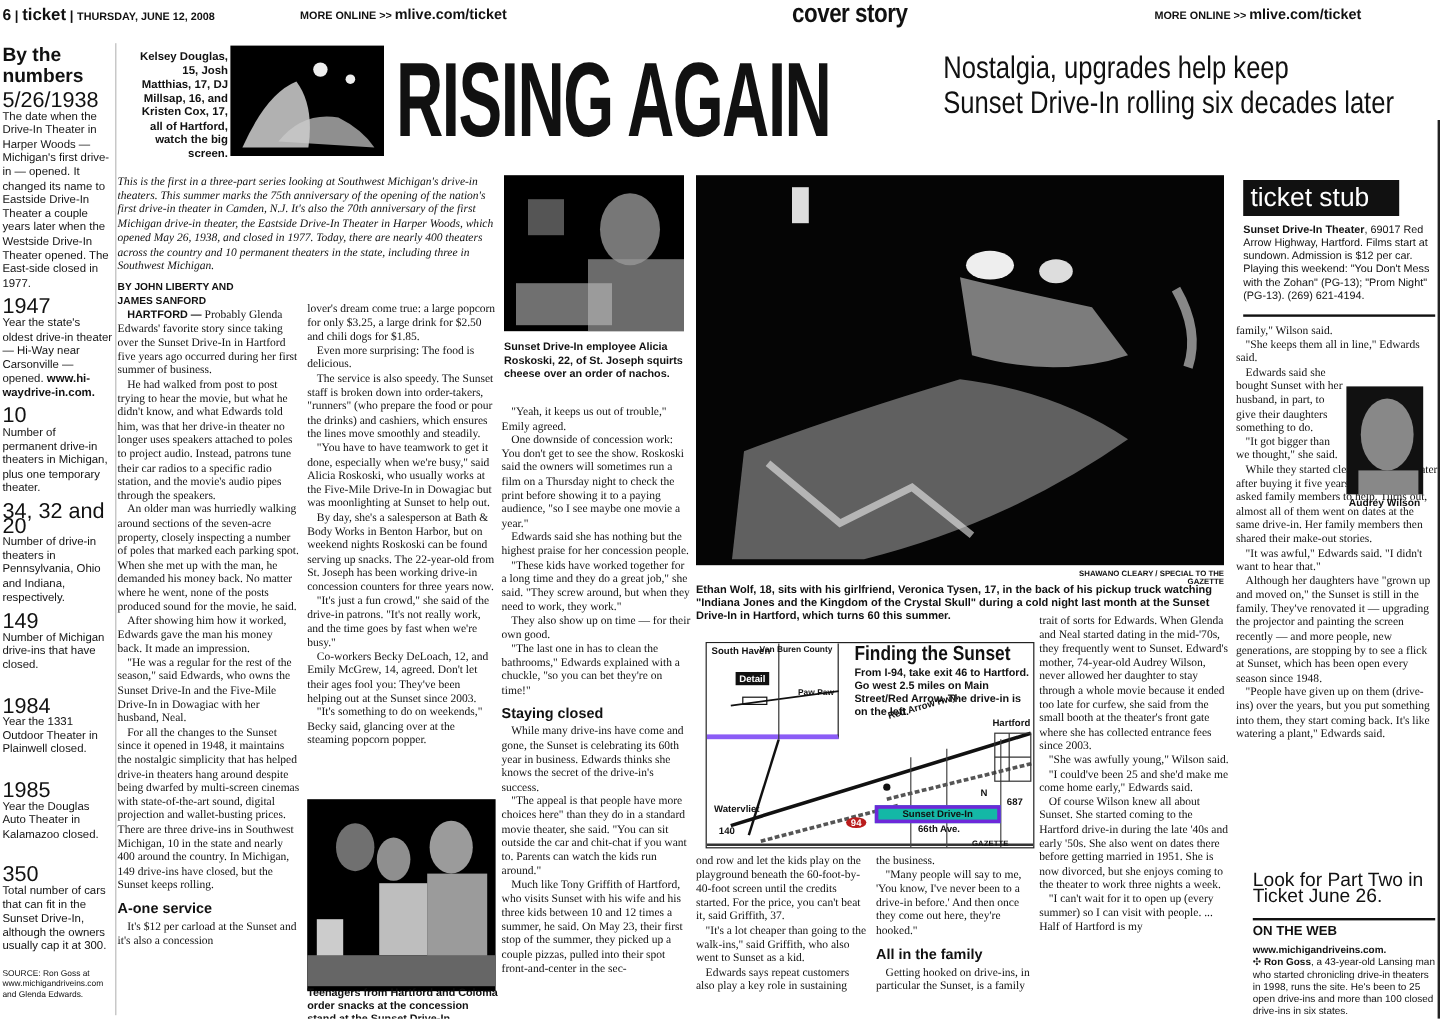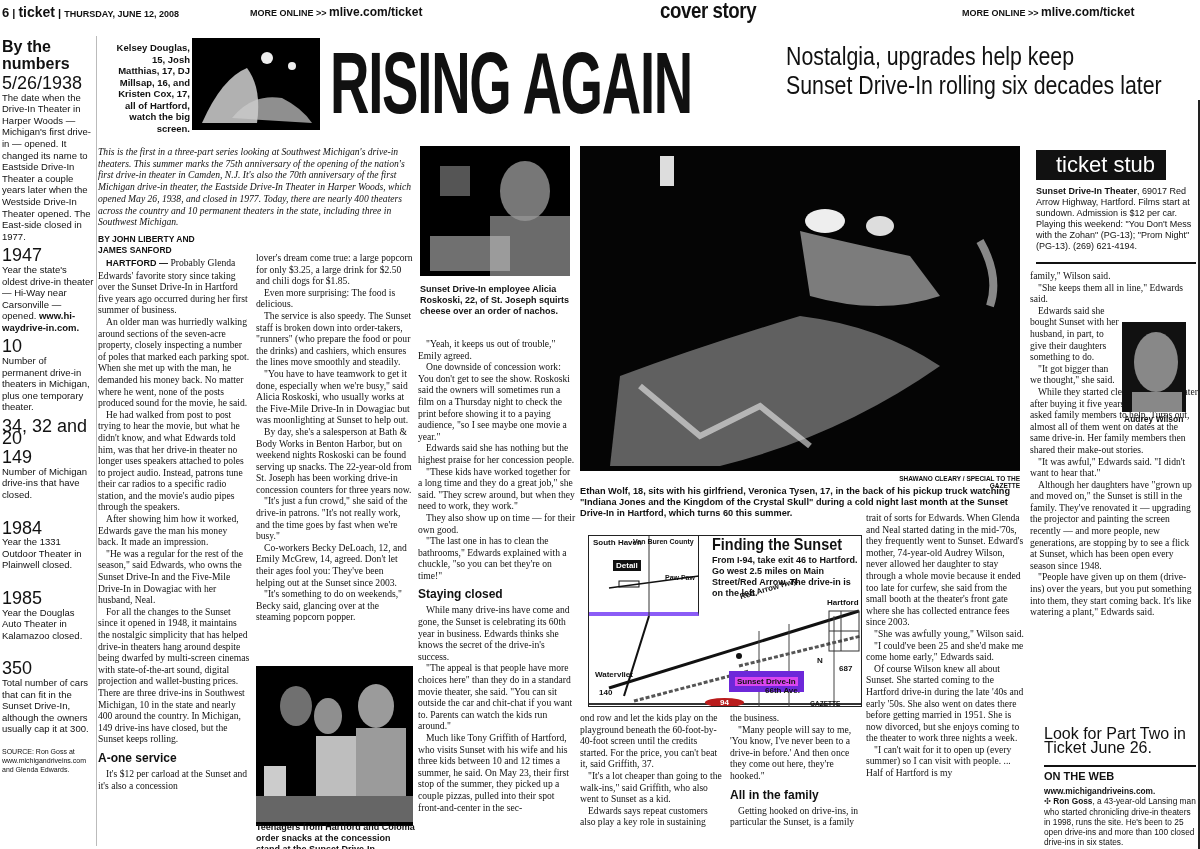--- a/index.html
+++ b/index.html
@@ -61,21 +61,21 @@
 
   
   .map { top: 535px; left: 588px; width: 274px; height: 172px; border: 1px solid #222; background: #fff; overflow: hidden; }
   .map-inset { top: 0; left: 0; width: 110px; height: 80px; border-right: 1px solid #222; border-bottom: 4px solid #8b5cf6; background: #fff; }
   .map-title { top: 535px; left: 712px; font-size: 17px; font-weight: bold; font-family: "Liberation Sans", sans-serif; transform: scaleX(0.85); transform-origin: left; white-space: nowrap; }
   .map-desc { top: 555px; left: 712px; width: 150px; font-size: 9px; line-height: 11px; font-weight: bold; font-family: "Liberation Sans", sans-serif; }
   .map-label { position: absolute; font-size: 8px; font-weight: bold; font-family: "Liberation Sans", sans-serif; white-space: nowrap; }
   .map-credit { top: 700px; left: 810px; font-size: 6.5px; font-weight: bold; font-family: "Liberation Sans", sans-serif; }
 
   
-  .stub-head { top: 150px; left: 1036px; width: 130px; height: 30px; background: #111; color: #fff; font-size: 22px; font-family: "Liberation Sans", sans-serif; padding-left: 20px; line-height: 30px; transform-origin: left; }
+  .stub-head { top: 150px; left: 1036px; width: 130px; height: 30px; background: #111; color: #fff; font-size: 22px; font-family: "Liberation Sans", sans-serif; padding-left: 6px; line-height: 30px; transform-origin: left; }
   .stub-text { top: 186px; left: 1036px; width: 160px; font-size: 9px; line-height: 11px; font-family: "Liberation Sans", sans-serif; }
   .stub-rule { top: 262px; left: 1036px; width: 160px; height: 2px; background: #111; }
   .photo-audrey { top: 322px; left: 1122px; width: 64px; height: 90px; background: #111; }
   .cap-audrey { top: 414px; left: 1124px; width: 74px; font-size: 8.5px; font-weight: bold; font-family: "Liberation Sans", sans-serif; }
   .lookfor { top: 727px; left: 1044px; width: 150px; font-size: 16px; line-height: 14px; font-weight: normal; font-family: "Liberation Sans", sans-serif; }
   .web-rule { top: 765px; left: 1044px; width: 152px; height: 2px; background: #111; }
   .web-head { top: 770px; left: 1044px; font-size: 11px; font-weight: bold; font-family: "Liberation Sans", sans-serif; }
   .web-text { top: 786px; left: 1044px; width: 154px; font-size: 8.3px; line-height: 10.3px; font-family: "Liberation Sans", sans-serif; }
   .web-text .url { font-weight: bold; }
 
@@ -103,20 +103,21 @@
 
 <div class="abs sidebar">
   <h2>By the numbers</h2>
   <div class="num" style="margin-top:0">5/26/1938</div>
   <div class="desc">The date when the Drive-In Theater in Harper Woods — Michigan's first drive-in — opened. It changed its name to Eastside Drive-In Theater a couple years later when the Westside Drive-In Theater opened. The East-side closed in 1977.</div>
   <div class="num">1947</div>
   <div class="desc"><span>Year the state's oldest drive-in theater — Hi-Way near Carsonville — opened.</span> <b>www.hi-waydrive-in.com.</b></div>
   <div class="num">10</div>
   <div class="desc">Number of permanent drive-in theaters in Michigan, plus one temporary theater.</div>
   <div class="num">34, 32 and 20</div>
+  <div class="desc">Number of drive-in theaters in Pennsylvania, Ohio and Indiana, respectively.</div>
   <div class="num">149</div>
   <div class="desc">Number of Michigan drive-ins that have closed.</div>
   <div class="num" style="margin-top:22px">1984</div>
   <div class="desc">Year the 1331 Outdoor Theater in Plainwell closed.</div>
   <div class="num" style="margin-top:22px">1985</div>
   <div class="desc">Year the Douglas Auto Theater in Kalamazoo closed.</div>
   <div class="num" style="margin-top:22px">350</div>
   <div class="desc">Total number of cars that can fit in the Sunset Drive-In, although the owners usually cap it at 300.</div>
   <div class="src">SOURCE: Ron Goss at www.michigandriveins.com and Glenda Edwards.</div>
 </div>
@@ -138,22 +139,22 @@
 </div>
 
 <div class="abs intro">This is the first in a three-part series looking at Southwest Michigan's drive-in theaters. This summer marks the 75th anniversary of the opening of the nation's first drive-in theater in Camden, N.J. It's also the 70th anniversary of the first Michigan drive-in theater, the Eastside Drive-In Theater in Harper Woods, which opened May 26, 1938, and closed in 1977. Today, there are nearly 400 theaters across the country and 10 permanent theaters in the state, including three in Southwest Michigan.</div>
 <div class="abs byline">
   <div>BY JOHN LIBERTY AND</div>
   <div>JAMES SANFORD</div>
 </div>
 
 <div class="col col1">
   <p><span class="dateline">HARTFORD — </span><span>Probably Glenda Edwards' favorite story since taking over the Sunset Drive-In in Hartford five years ago occurred during her first summer of business.</span></p>
+  <p>He had walked from post to post trying to hear the movie, but what he didn't know, and what Edwards told him, was that her drive-in theater no longer uses speakers attached to poles to project audio. Instead, patrons tune their car radios to a specific radio station, and the movie's audio pipes through the speakers.</p>
   <p>An older man was hurriedly walking around sections of the seven-acre property, closely inspecting a number of poles that marked each parking spot. When she met up with the man, he demanded his money back. No matter where he went, none of the posts produced sound for the movie, he said.</p>
-  <p>He had walked from post to post trying to hear the movie, but what he didn't know, and what Edwards told him, was that her drive-in theater no longer uses speakers attached to poles to project audio. Instead, patrons tune their car radios to a specific radio station, and the movie's audio pipes through the speakers.</p>
   <p>After showing him how it worked, Edwards gave the man his money back. It made an impression.</p>
   <p>"He was a regular for the rest of the season," said Edwards, who owns the Sunset Drive-In and the Five-Mile Drive-In in Dowagiac with her husband, Neal.</p>
   <p>For all the changes to the Sunset since it opened in 1948, it maintains the nostalgic simplicity that has helped drive-in theaters hang around despite being dwarfed by multi-screen cinemas with state-of-the-art sound, digital projection and wallet-busting prices. There are three drive-ins in Southwest Michigan, 10 in the state and nearly 400 around the country. In Michigan, 149 drive-ins have closed, but the Sunset keeps rolling.</p>
   <div class="sub">A-one service</div>
   <p>It's $12 per carload at the Sunset and it's also a concession</p>
 </div>
 
 <div class="col col2">
   <p class="noin">lover's dream come true: a large popcorn for only $3.25, a large drink for $2.50 and chili dogs for $1.85.</p>
   <p>Even more surprising: The food is delicious.</p>
@@ -235,23 +236,23 @@
       <rect x="30" y="45" width="20" height="6" fill="none" stroke="#111" stroke-width="1"></rect>
     </svg>
     <span class="map-label" style="left:4px;top:2px">South Haven</span>
     <span class="map-label" style="left:44px;top:2px;font-size:7px">Van Buren County</span>
     <span class="map-label" style="left:24px;top:24px;background:#111;color:#fff;padding:1px 3px">Detail</span>
     <span class="map-label" style="left:76px;top:38px;font-size:7px">Paw Paw</span>
   </div>
   <span class="map-label" style="left:150px;top:48px;transform:rotate(-16deg)">Red Arrow Hwy.</span>
   <span class="map-label" style="left:238px;top:62px">Hartford</span>
   <span class="map-label" style="left:6px;top:134px">Watervliet</span>
-  <span class="map-label" style="left:140px;top:135px;border:6px solid #6d28d9;padding:0 2px;background:#d946ef">Sunset Drive-In</span>
+  <span class="map-label" style="left:140px;top:135px;border:3px solid #6d28d9;padding:0 20px;background:#14b8a6">Sunset Drive-In</span>
   <span class="map-label" style="left:176px;top:150px">66th Ave.</span>
-  <span class="map-label" style="left:116px;top:162px;background:#b91c1c;color:#fff;border-radius:50%;padding:0 15px">94</span>
+  <span class="map-label" style="left:116px;top:145px;background:#b91c1c;color:#fff;border-radius:50%;padding:0 4px">94</span>
   <span class="map-label" style="left:250px;top:128px">687</span>
   <span class="map-label" style="left:228px;top:120px">N</span>
   <span class="map-label" style="left:10px;top:152px">140</span>
 </div>
 <div class="abs map-title">Finding the Sunset</div>
 <div class="abs map-desc">From I-94, take exit 46 to Hartford. Go west 2.5 miles on Main Street/Red Arrow. The drive-in is on the left.</div>
 <div class="abs map-credit">GAZETTE</div>
 
 <div class="col col4">
   <p class="noin">ond row and let the kids play on the playground beneath the 60-foot-by-40-foot screen until the credits started. For the price, you can't beat it, said Griffith, 37.</p>

